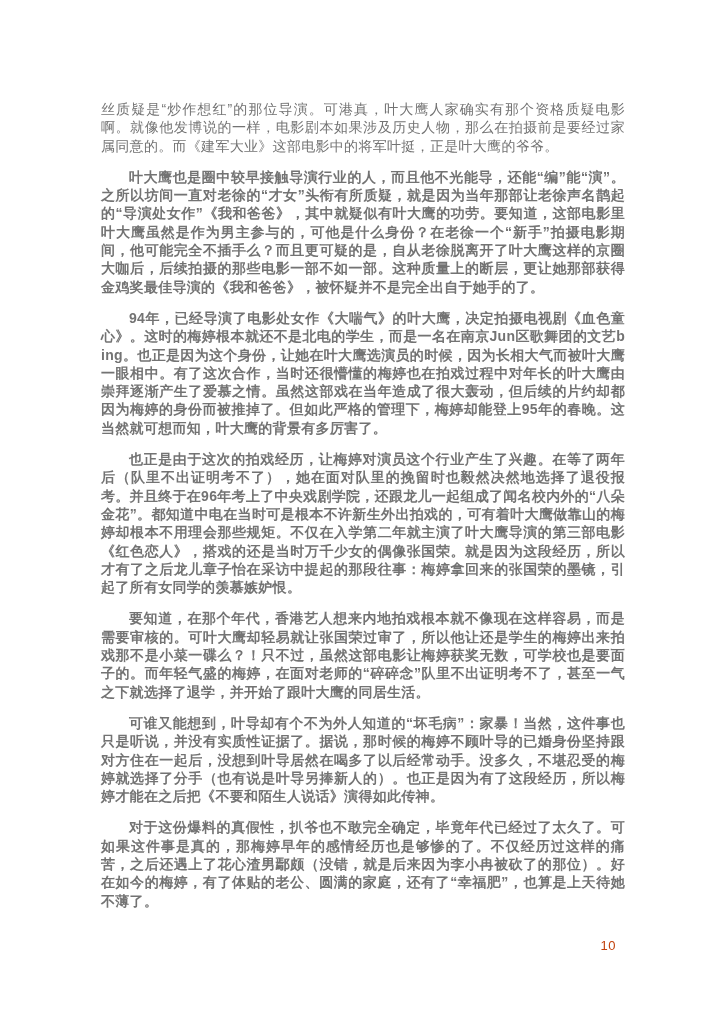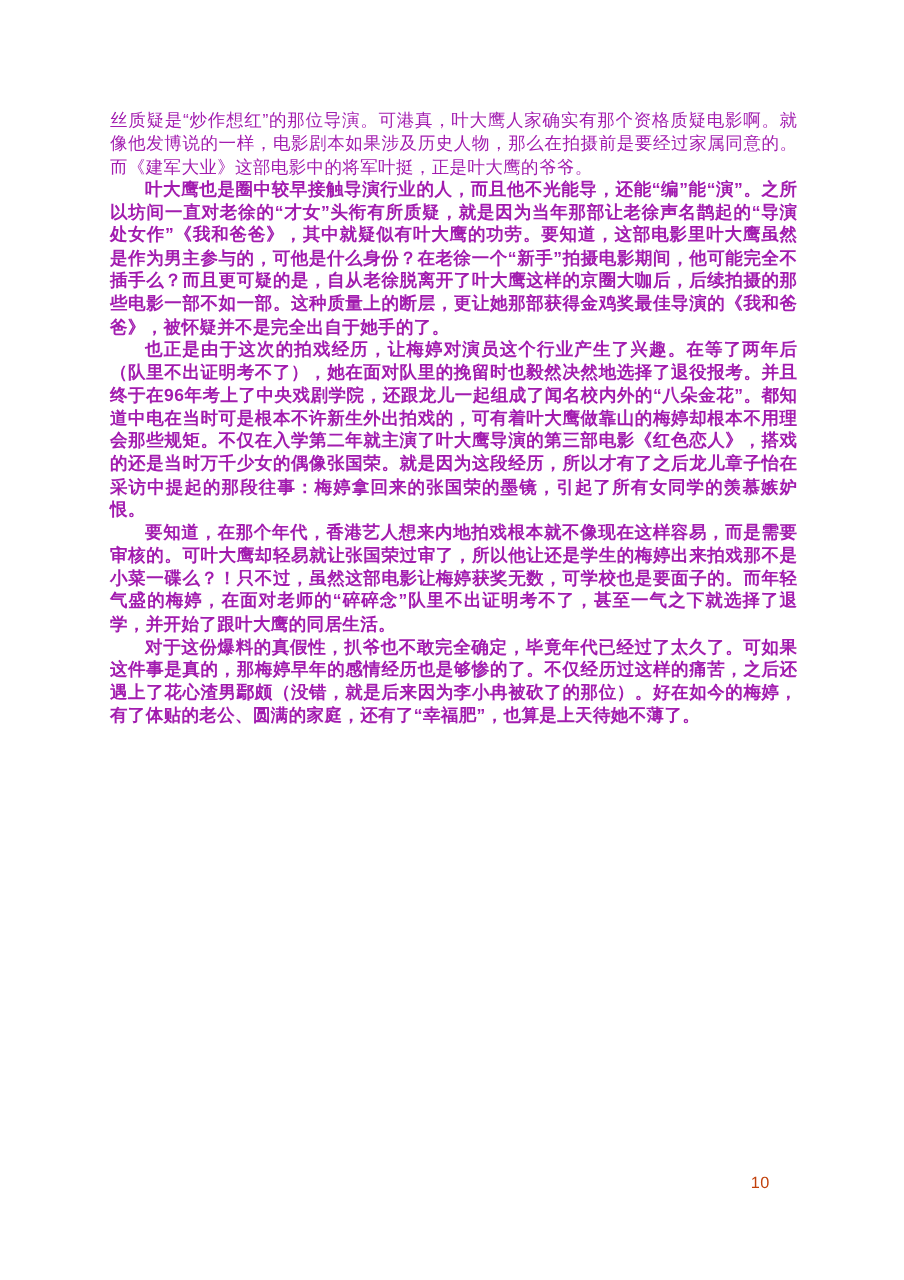--- a/index.html
+++ b/index.html
@@ -15,26 +15,26 @@
     overflow: hidden;
     font-family: "Liberation Sans", "DejaVu Sans", sans-serif;
   }
   .article-body {
     position: absolute;
     left: 88px;
     top: 87px;
     width: 550px;
   }
   .article-body p.para {
-    margin: 0;
+    margin: 13px;
     padding: 0;
     font-size: 14px;
     line-height: 18.3px;
     letter-spacing: 0.3px;
-    color: #a21caf;
+    color: #737373;
     text-align: justify;
     text-justify: inter-ideograph;
     word-break: break-all;
   }
   .article-body p.para.indent {
     text-indent: 2em;
     font-weight: bold;
   }
   .page-number {
     position: absolute;
@@ -45,18 +45,20 @@
     letter-spacing: 0.5px;
   }
 </style>
 </head>
 <body>
 
 <div class="page">
   <div class="article-body">
       <p class="para">丝质疑是“炒作想红”的那位导演。可港真，叶大鹰人家确实有那个资格质疑电影啊。就像他发博说的一样，电影剧本如果涉及历史人物，那么在拍摄前是要经过家属同意的。而《建军大业》这部电影中的将军叶挺，正是叶大鹰的爷爷。</p>
       <p class="para indent">叶大鹰也是圈中较早接触导演行业的人，而且他不光能导，还能“编”能“演”。之所以坊间一直对老徐的“才女”头衔有所质疑，就是因为当年那部让老徐声名鹊起的“导演处女作”《我和爸爸》，其中就疑似有叶大鹰的功劳。要知道，这部电影里叶大鹰虽然是作为男主参与的，可他是什么身份？在老徐一个“新手”拍摄电影期间，他可能完全不插手么？而且更可疑的是，自从老徐脱离开了叶大鹰这样的京圈大咖后，后续拍摄的那些电影一部不如一部。这种质量上的断层，更让她那部获得金鸡奖最佳导演的《我和爸爸》，被怀疑并不是完全出自于她手的了。</p>
+      <p class="para indent">94年，已经导演了电影处女作《大喘气》的叶大鹰，决定拍摄电视剧《血色童心》。这时的梅婷根本就还不是北电的学生，而是一名在南京Jun区歌舞团的文艺bing。也正是因为这个身份，让她在叶大鹰选演员的时候，因为长相大气而被叶大鹰一眼相中。有了这次合作，当时还很懵懂的梅婷也在拍戏过程中对年长的叶大鹰由崇拜逐渐产生了爱慕之情。虽然这部戏在当年造成了很大轰动，但后续的片约却都因为梅婷的身份而被推掉了。但如此严格的管理下，梅婷却能登上95年的春晚。这当然就可想而知，叶大鹰的背景有多厉害了。</p>
       <p class="para indent">也正是由于这次的拍戏经历，让梅婷对演员这个行业产生了兴趣。在等了两年后（队里不出证明考不了），她在面对队里的挽留时也毅然决然地选择了退役报考。并且终于在96年考上了中央戏剧学院，还跟龙儿一起组成了闻名校内外的“八朵金花”。都知道中电在当时可是根本不许新生外出拍戏的，可有着叶大鹰做靠山的梅婷却根本不用理会那些规矩。不仅在入学第二年就主演了叶大鹰导演的第三部电影《红色恋人》，搭戏的还是当时万千少女的偶像张国荣。就是因为这段经历，所以才有了之后龙儿章子怡在采访中提起的那段往事：梅婷拿回来的张国荣的墨镜，引起了所有女同学的羡慕嫉妒恨。</p>
       <p class="para indent">要知道，在那个年代，香港艺人想来内地拍戏根本就不像现在这样容易，而是需要审核的。可叶大鹰却轻易就让张国荣过审了，所以他让还是学生的梅婷出来拍戏那不是小菜一碟么？！只不过，虽然这部电影让梅婷获奖无数，可学校也是要面子的。而年轻气盛的梅婷，在面对老师的“碎碎念”队里不出证明考不了，甚至一气之下就选择了退学，并开始了跟叶大鹰的同居生活。</p>
+      <p class="para indent">可谁又能想到，叶导却有个不为外人知道的“坏毛病”：家暴！当然，这件事也只是听说，并没有实质性证据了。据说，那时候的梅婷不顾叶导的已婚身份坚持跟对方住在一起后，没想到叶导居然在喝多了以后经常动手。没多久，不堪忍受的梅婷就选择了分手（也有说是叶导另捧新人的）。也正是因为有了这段经历，所以梅婷才能在之后把《不要和陌生人说话》演得如此传神。</p>
       <p class="para indent">对于这份爆料的真假性，扒爷也不敢完全确定，毕竟年代已经过了太久了。可如果这件事是真的，那梅婷早年的感情经历也是够惨的了。不仅经历过这样的痛苦，之后还遇上了花心渣男鄢颇（没错，就是后来因为李小冉被砍了的那位）。好在如今的梅婷，有了体贴的老公、圆满的家庭，还有了“幸福肥”，也算是上天待她不薄了。</p>
     </div>
   <div class="page-number">10</div>
 </div>
 
 </body></html>

